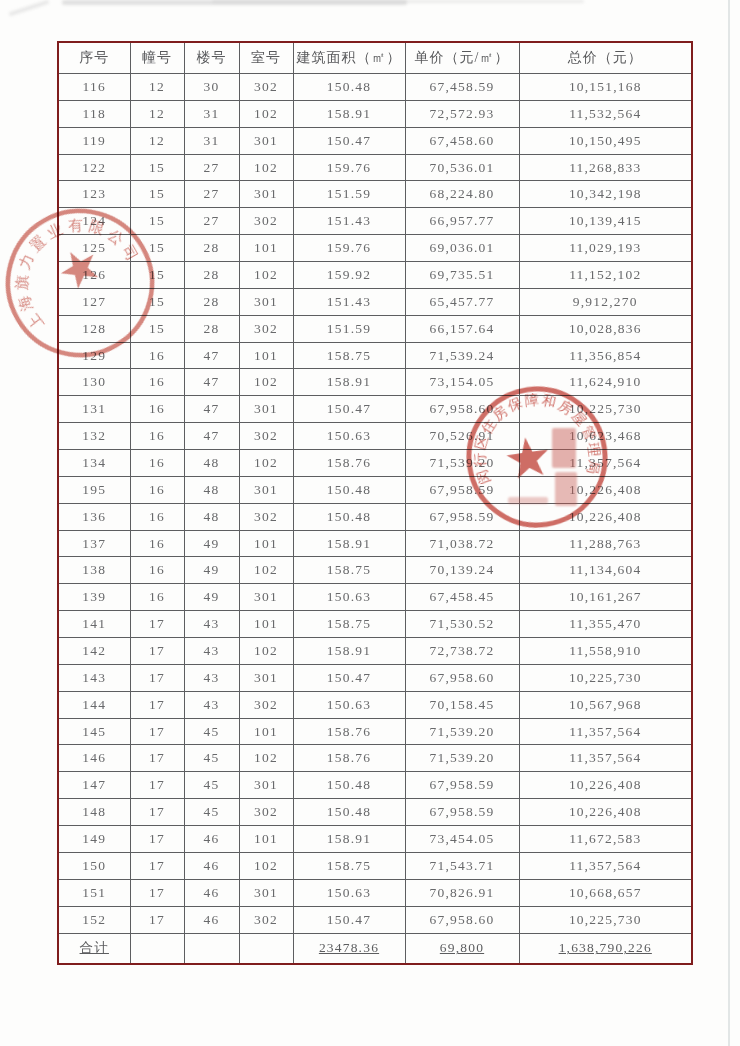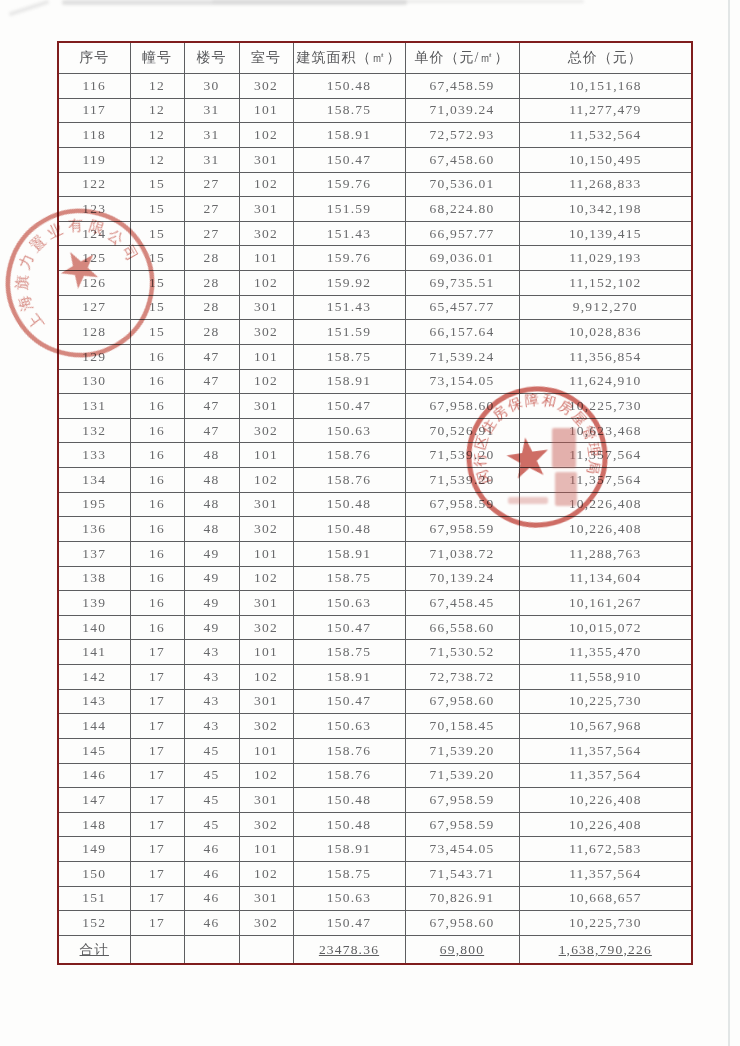--- a/index.html
+++ b/index.html
@@ -82,29 +82,20 @@
         <tr>
           <td>116</td>
           <td>12</td>
           <td>30</td>
           <td>302</td>
           <td>150.48</td>
           <td>67,458.59</td>
           <td>10,151,168</td>
         </tr>
         <tr>
-          <td>117</td>
-          <td>12</td>
-          <td>31</td>
-          <td>101</td>
-          <td>158.75</td>
-          <td>71,039.24</td>
-          <td>11,277,479</td>
-        </tr>
-        <tr>
           <td>118</td>
           <td>12</td>
           <td>31</td>
           <td>102</td>
           <td>158.91</td>
           <td>72,572.93</td>
           <td>11,532,564</td>
         </tr>
         <tr>
           <td>119</td>
@@ -208,38 +199,29 @@
         <tr>
           <td>132</td>
           <td>16</td>
           <td>47</td>
           <td>302</td>
           <td>150.63</td>
           <td>70,526.91</td>
           <td>10,623,468</td>
         </tr>
         <tr>
-          <td>133</td>
+          <td>134</td>
           <td>16</td>
           <td>48</td>
-          <td>101</td>
+          <td>102</td>
           <td>158.76</td>
           <td>71,539.20</td>
           <td>11,357,564</td>
         </tr>
         <tr>
-          <td>134</td>
-          <td>16</td>
-          <td>48</td>
-          <td>102</td>
-          <td>158.76</td>
-          <td>71,539.20</td>
-          <td>11,357,564</td>
-        </tr>
-        <tr>
           <td>195</td>
           <td>16</td>
           <td>48</td>
           <td>301</td>
           <td>150.48</td>
           <td>67,958.59</td>
           <td>10,226,408</td>
         </tr>
         <tr>
           <td>136</td>
@@ -269,29 +251,20 @@
           <td>11,134,604</td>
         </tr>
         <tr>
           <td>139</td>
           <td>16</td>
           <td>49</td>
           <td>301</td>
           <td>150.63</td>
           <td>67,458.45</td>
           <td>10,161,267</td>
-        </tr>
-        <tr>
-          <td>140</td>
-          <td>16</td>
-          <td>49</td>
-          <td>302</td>
-          <td>150.47</td>
-          <td>66,558.60</td>
-          <td>10,015,072</td>
         </tr>
         <tr>
           <td>141</td>
           <td>17</td>
           <td>43</td>
           <td>101</td>
           <td>158.75</td>
           <td>71,530.52</td>
           <td>11,355,470</td>
         </tr>

